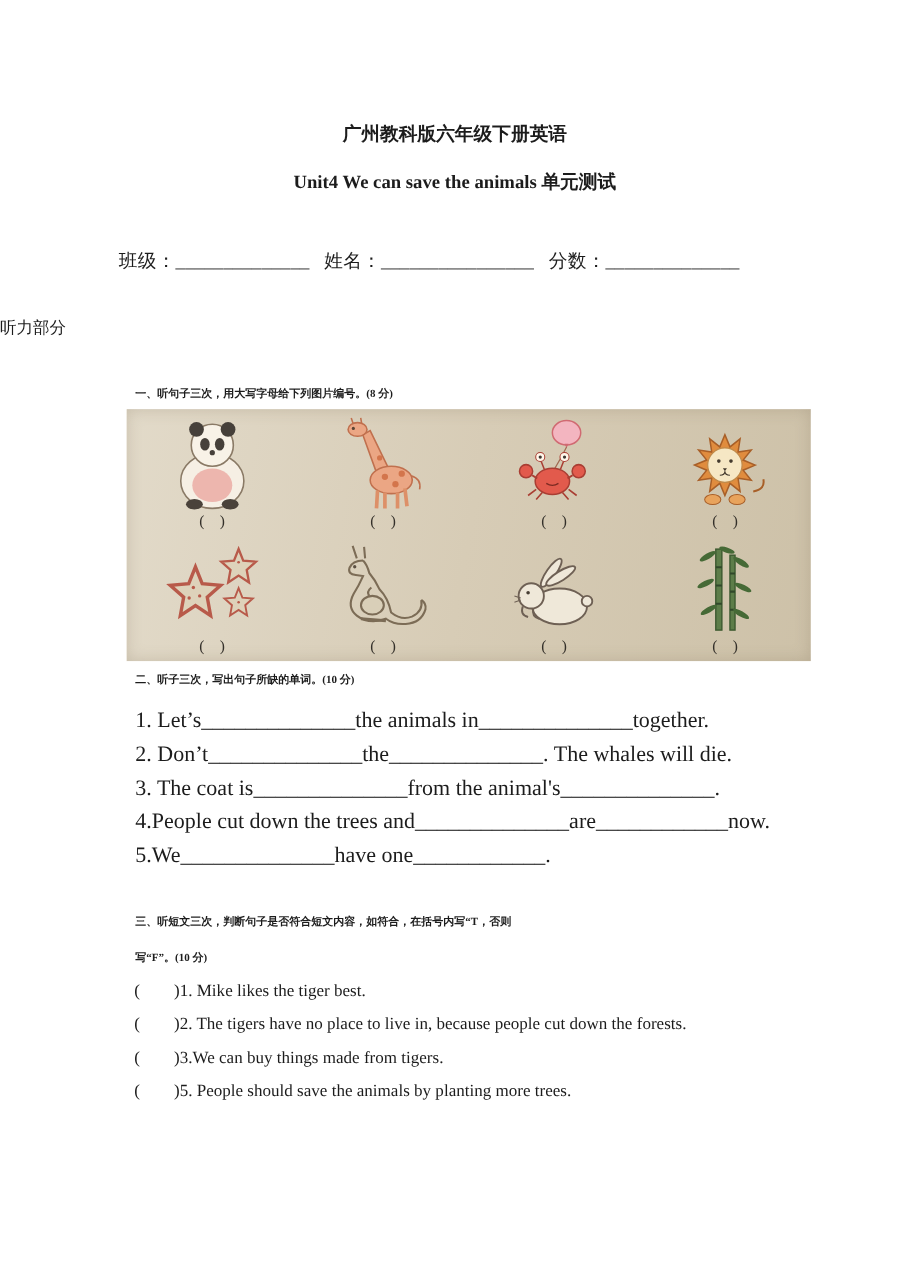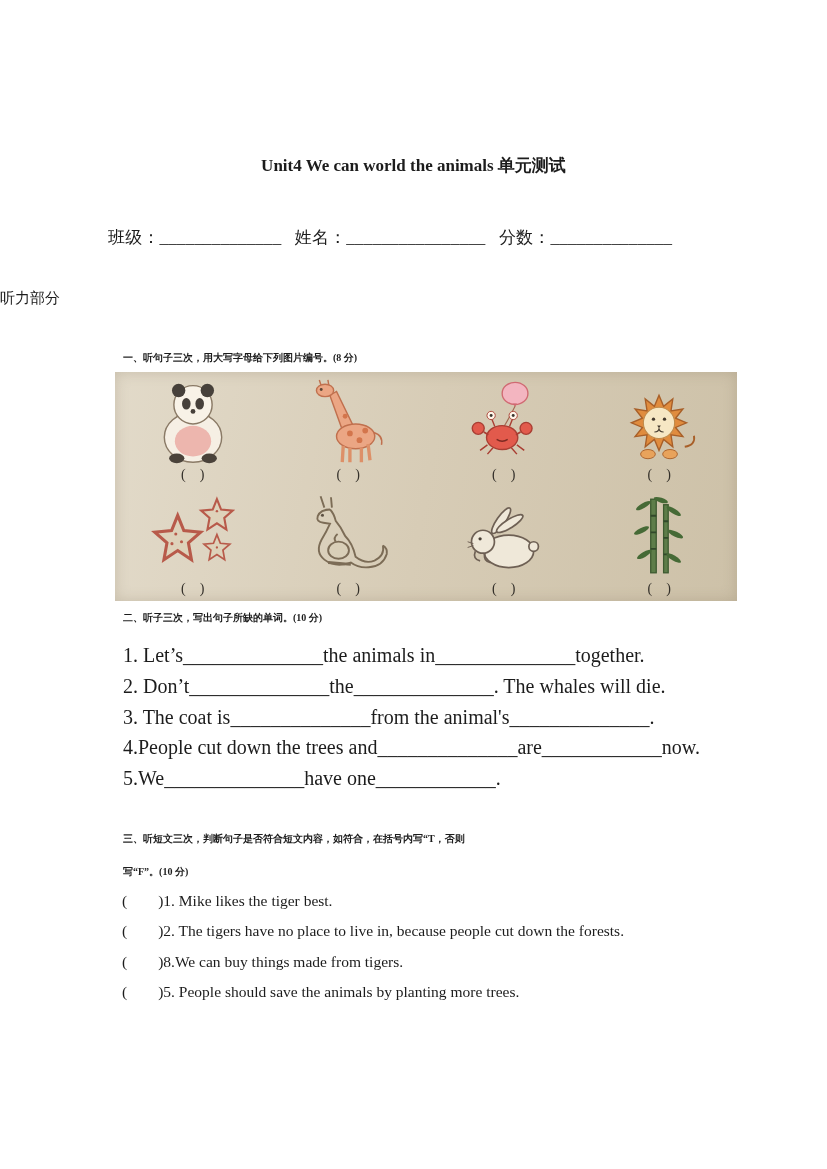--- a/index.html
+++ b/index.html
@@ -61,21 +61,22 @@
   .p3list {
     position: absolute; top: 886px; left: 122px; right: 70px;
     font-size: 15.5px; line-height: 30.4px;
   }
 </style>
 </head>
 <body>
 
 <div class="page">
 
-  <div class="doc-subtitle">Unit4  We can world the animals 单元测试</div>
+  <div class="doc-title">广州教科版六年级下册英语</div>
+  <div class="doc-subtitle">Unit4  We can save the animals 单元测试</div>
 
   <div class="info-line pre">班级：______________   姓名：________________   分数：______________</div>
 
   <div class="listening-header">听力部分</div>
 
   <div class="part-heading p1h">一、听句子三次，用大写字母给下列图片编号。(8 分)</div>
 
   <div class="photo">
 
     <div class="cell">
@@ -226,17 +227,17 @@
   </div>
 
   <div class="part-heading p3h">
     <div>三、听短文三次，判断句子是否符合短文内容，如符合，在括号内写“T，否则</div>
     <div>写“F”。(10 分)</div>
   </div>
 
   <div class="p3list">
     <div class="pre">(        )1. Mike likes the tiger best.</div>
     <div class="pre">(        )2. The tigers have no place to live in, because people cut down the forests.</div>
-    <div class="pre">(        )8.We can buy things made from tigers.</div>
+    <div class="pre">(        )3.We can buy things made from tigers.</div>
     <div class="pre">(        )5. People should save the animals by planting more trees.</div>
   </div>
 
 </div>
 
 </body></html>

